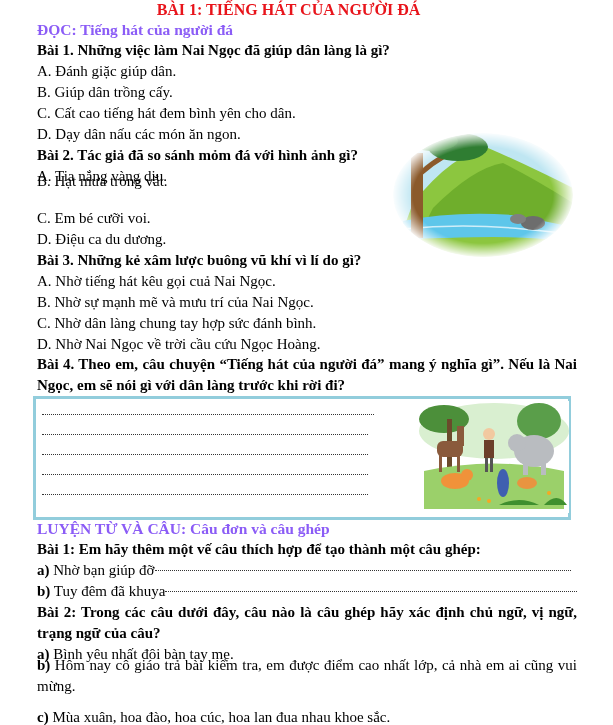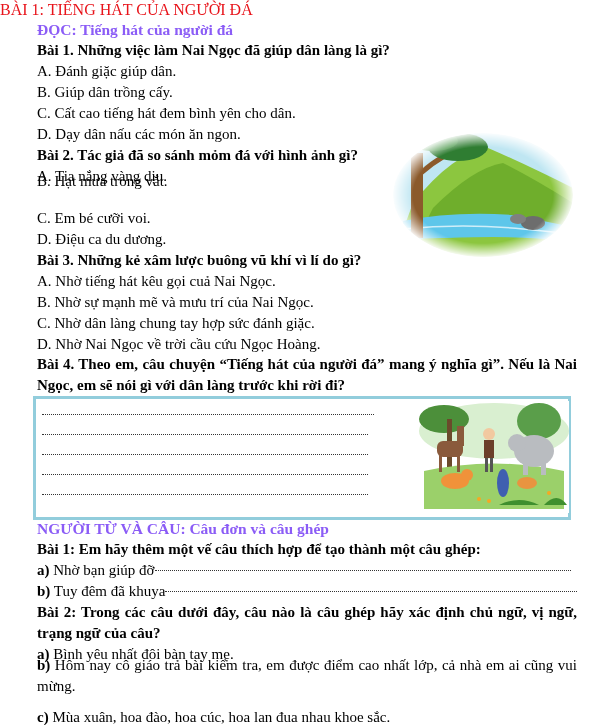--- a/index.html
+++ b/index.html
@@ -6,22 +6,22 @@
     body {
       width: 613px; height: 725px; position: relative; overflow: hidden;
       font-family: "Liberation Serif", "DejaVu Serif", serif;
       color: #000;
     }
     .line {
       position: absolute; left: 37px; font-size: 15px; line-height: 21px;
       white-space: nowrap;
     }
     .title {
-      position: absolute; top: 0px; left: 0; width: 577px; text-align: left;
-      color: #e8141b; font-weight: normal; font-size: 16px; line-height: 20px;
+      position: absolute; top: 0px; left: 0; width: 577px; text-align: center;
+      color: #e8141b; font-weight: bold; font-size: 16px; line-height: 20px;
     }
     .section {
       color: #8b5cf6; font-weight: bold; font-size: 15.5px;
     }
     .q { font-weight: bold; }
     .b { font-weight: bold; }
     .wrap {
       position: absolute; left: 37px; width: 540px; font-size: 15px; line-height: 21px;
       font-weight: bold; text-align: justify;
     }
@@ -84,21 +84,21 @@
     <rect x="18" y="20" width="12" height="85" fill="#8b5a2b"></rect>
     <path d="M28 40 Q50 20 75 14" stroke="#8b5a2b" stroke-width="5" fill="none"></path>
     <ellipse cx="65" cy="14" rx="30" ry="14" fill="#2f7d32"></ellipse>
     <ellipse cx="40" cy="8" rx="25" ry="10" fill="#3c8f3c"></ellipse>
   </svg>
 </div>
 
 <div class="line q" style="top:250px;">Bài 3. Những kẻ xâm lược buông vũ khí vì lí do gì?</div>
 <div class="line" style="top:271px;">A. Nhờ tiếng hát kêu gọi cuả Nai Ngọc.</div>
 <div class="line" style="top:292px;">B. Nhờ sự mạnh mẽ và mưu trí của Nai Ngọc.</div>
-<div class="line" style="top:313px;">C. Nhờ dân làng chung tay hợp sức đánh giặc.</div>
+<div class="line" style="top:313px;">C. Nhờ dân làng chung tay hợp sức đánh bình.</div>
 <div class="line" style="top:334px;">D. Nhờ Nai Ngọc về trời cầu cứu Ngọc Hoàng.</div>
 
 <div class="wrap" style="top:354px;">Bài 4. Theo em, câu chuyện “Tiếng hát của người đá” mang ý nghĩa gì”. Nếu là Nai Ngọc, em sẽ nói gì với dân làng trước khi rời đi?</div>
 
 <div class="answer-box">
   <div class="dotline" style="top:15px; width:332px;"></div>
   <div class="dotline" style="top:35px; width:326px;"></div>
   <div class="dotline" style="top:55px; width:326px;"></div>
   <div class="dotline" style="top:75px; width:326px;"></div>
   <div class="dotline" style="top:95px; width:326px;"></div>
@@ -136,21 +136,21 @@
 
       <circle cx="60" cy="98" r="2" fill="#f6a823"></circle>
       <circle cx="70" cy="100" r="2" fill="#f6a823"></circle>
       <circle cx="130" cy="92" r="2" fill="#f6a823"></circle>
       <path d="M80 104 Q100 94 120 104 Z" fill="#3f8f2e"></path>
       <path d="M125 104 Q138 90 148 104 Z" fill="#3f8f2e"></path>
     </svg>
   </div>
 </div>
 
-<div class="line section" style="top:518px;">NGƯỜI TỪ VÀ CÂU: Câu đơn và câu ghép</div>
+<div class="line section" style="top:518px;">LUYỆN TỪ VÀ CÂU: Câu đơn và câu ghép</div>
 <div class="line q" style="top:539px;">Bài 1: Em hãy thêm một vế câu thích hợp để tạo thành một câu ghép:</div>
 
 <div class="line" style="top:560px;">
   <span class="b">a)</span><span> Nhờ bạn giúp đỡ</span><span class="fill" style="width:416px;"></span>
 </div>
 <div class="line" style="top:581px;">
   <span class="b">b)</span><span> Tuy đêm đã khuya</span><span class="fill" style="width:412px;"></span>
 </div>
 
 <div class="wrap" style="top:602px;">Bài 2: Trong các câu dưới đây, câu nào là câu ghép hãy xác định chủ ngữ, vị ngữ, trạng ngữ của câu?</div>

